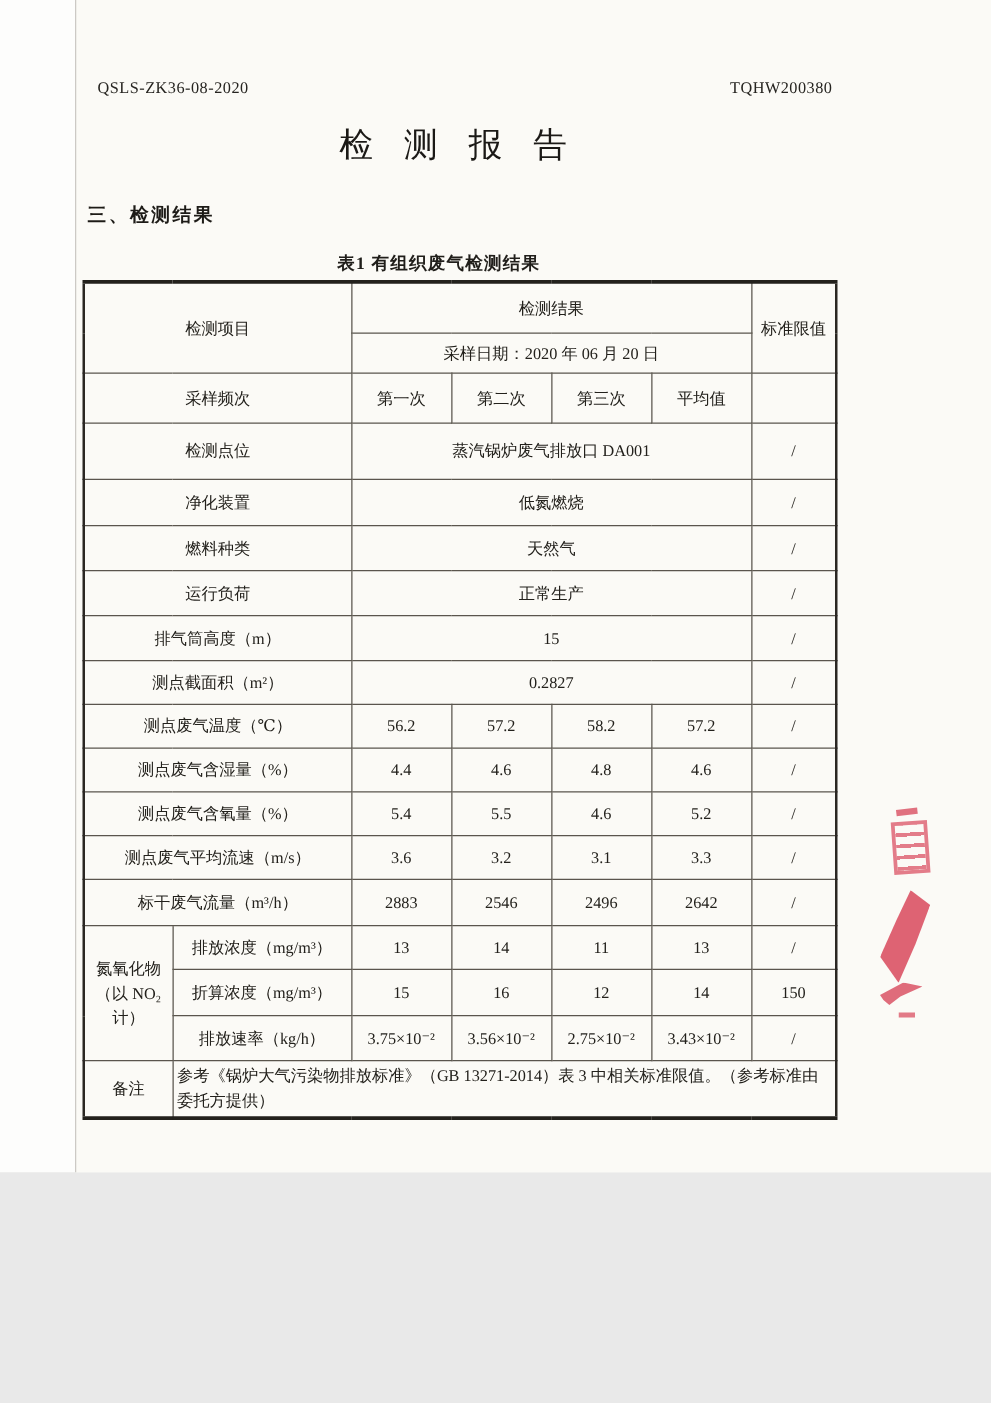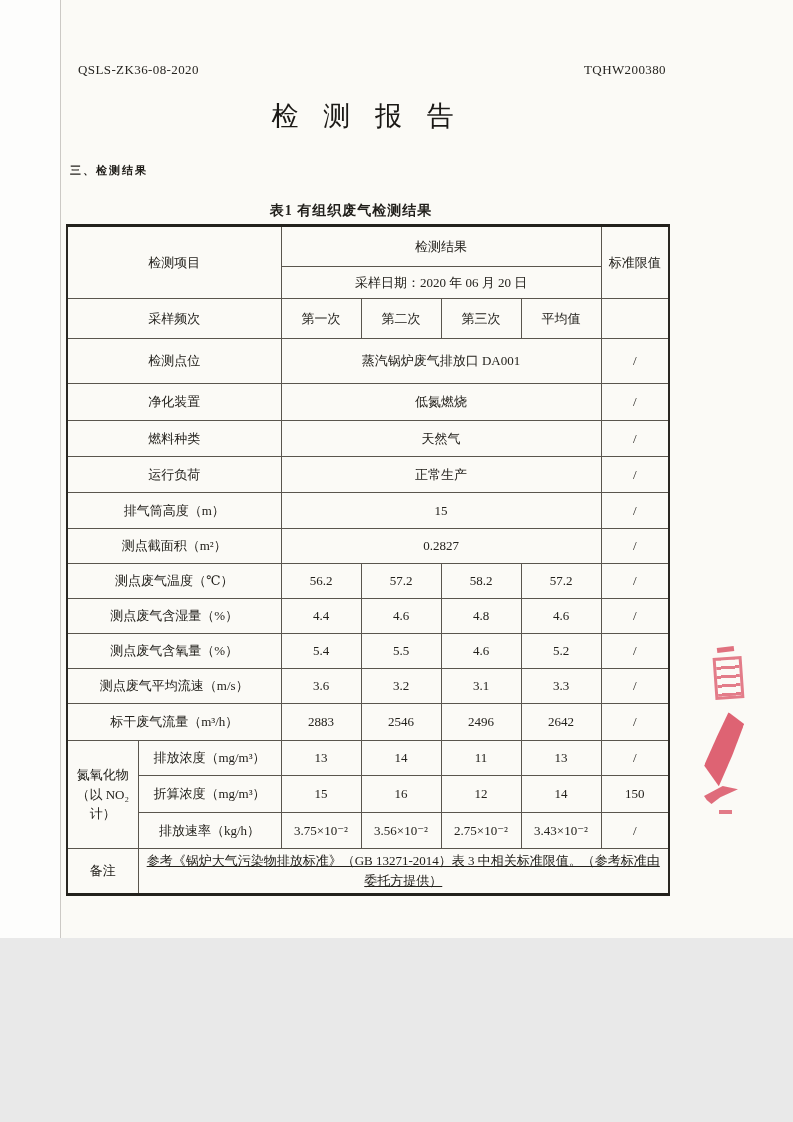--- a/index.html
+++ b/index.html
@@ -4,29 +4,29 @@
 <style>
   html,body{margin:0;padding:0;background:#e9e9e9;}
   .canvas{position:relative;width:793px;height:938px;margin:0 auto;background:#fdfdfc;overflow:hidden;
           font-family:"Liberation Serif","DejaVu Serif",serif;color:#201e1a;}
   .page{position:absolute;left:60px;top:0;width:733px;height:1059px;background:#fbfaf6;}
   .page-edge{position:absolute;left:60px;top:0;width:1px;height:1059px;background:rgba(105,100,92,0.32);}
   .doc-header{position:absolute;left:78px;top:62px;width:588px;display:flex;justify-content:space-between;
               font-size:13px;letter-spacing:0.4px;color:#262420;}
   .report-title{position:absolute;left:66px;top:98px;width:602px;margin:0;text-align:center;
                 font-size:27px;font-weight:normal;letter-spacing:9px;color:#1b1916;}
-  .section-heading{position:absolute;left:70px;top:163px;margin:0;font-size:11px;font-weight:bold;
+  .section-heading{position:absolute;left:70px;top:163px;margin:0;font-size:15px;font-weight:bold;
                    letter-spacing:2px;color:#1d1b17;}
   .table-caption{position:absolute;left:50px;top:202px;width:602px;text-align:center;
                  font-size:14px;font-weight:bold;letter-spacing:1px;}
   table.report-table{position:absolute;left:66px;top:224px;width:602px;border-collapse:collapse;
                      table-layout:fixed;font-size:13px;text-align:center;color:#23211c;}
   table.report-table{border:2px solid #2a2722;border-top:3px solid #23211c;border-bottom:3px solid #23211c;}
   table.report-table td{border:1px solid #5a554d;padding:1px 3px;vertical-align:middle;overflow:hidden;}
-  td.remark-text{text-align:center;padding:4px 10px;line-height:1.55;text-decoration:underline;}
+  td.remark-text{text-align:left;padding:4px 10px;line-height:1.55;}
   td.group-label{line-height:1.5;}
   tr.h32{height:32px;margin-left:44px;}tr.h35{height:35px;}tr.h36{height:36px;}tr.h37{height:37px;}
   tr.h40{height:40px;}tr.h41{height:41px;}tr.h45{height:45px;}tr.h46{height:46px;}
   .page-footer{position:absolute;left:78px;top:975px;width:602px;text-align:right;
                font-size:10px;letter-spacing:3px;color:#2a2824;}
   
   .stamp-frag{position:absolute;}
   .sf1{left:717px;top:647px;width:17px;height:5px;background:#d94f62;opacity:.8;transform:rotate(-7deg);}
   .sf2{left:714px;top:657px;width:23px;height:36px;border:3px solid #db5265;opacity:.75;transform:rotate(-4deg);
        background:repeating-linear-gradient(180deg,transparent 0 6px,#db5265 6px 9px);}

